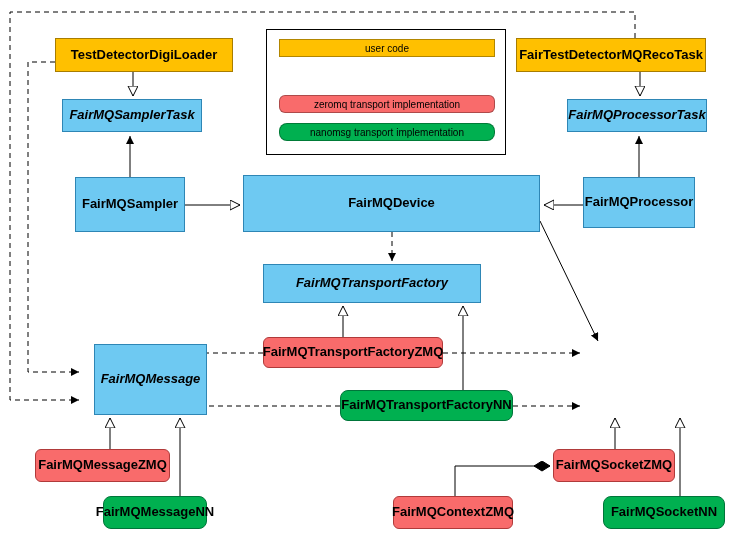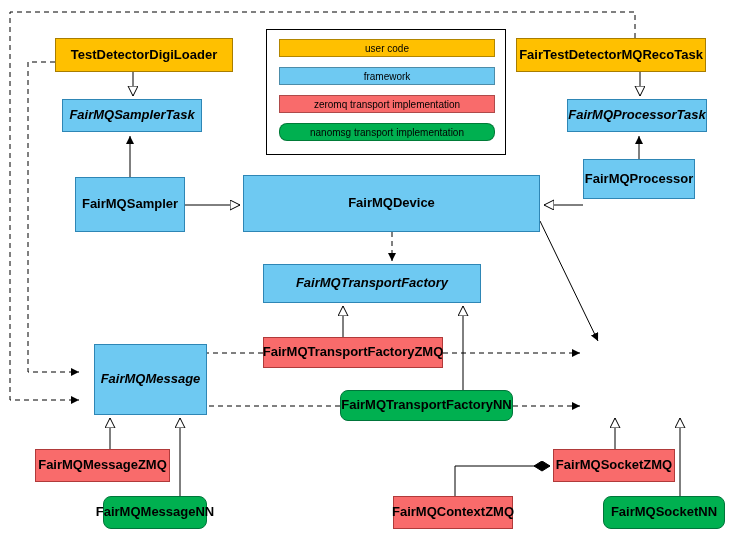--- a/index.html
+++ b/index.html
@@ -9,21 +9,21 @@
   }
   .edges { position:absolute; left:0; top:0; width:748px; height:549px; }
   .node {
     position:absolute; display:flex; align-items:center; justify-content:center;
     text-align:center; font-size:13px; font-weight:bold; color:#000;
     border:1px solid rgba(0,0,0,0.55); line-height:1.1; padding:2px;
   }
   .node.abstract { font-style:italic; }
   .yellow { background:#FFC000; border-color:#a87d00; }
   .blue   { background:#6EC9F2; border-color:#2e86b5; }
-  .red    { background:#F96B6B; border-color:#b03a3a; }
+  .red    { background:#F96B6B; border-color:#b03a3a;border-radius:6px; }
   .green  { background:#00B050; border-color:#00753а;border-radius:8px; }
   .green  { background:#00B050; border-color:#00753a; }
   .legend {
     position:absolute; left:266px; top:29px; width:240px; height:126px;
     background:#fff; border:1px solid #000;
   }
   .legend .bar {
     position:absolute; left:12px; width:216px; height:18px;
     display:flex; align-items:center; justify-content:center;
     font-size:10px; font-weight:normal; color:#000;
@@ -69,38 +69,37 @@
     <path d="M263,353 L199,353" stroke="#000" fill="none" stroke-dasharray="5,4" marker-end="url(#triFilled)"></path>
     <path d="M443,353 L580,353" stroke="#000" fill="none" stroke-dasharray="5,4" marker-end="url(#triFilled)"></path>
     <path d="M340,406 L199,406" stroke="#000" fill="none" stroke-dasharray="5,4" marker-end="url(#triFilled)"></path>
     <path d="M513,406 L580,406" stroke="#000" fill="none" stroke-dasharray="5,4" marker-end="url(#triFilled)"></path>
     <path d="M55,62 L28,62 L28,372 L79,372" stroke="#000" fill="none" stroke-dasharray="5,4" marker-end="url(#triFilled)"></path>
     <path d="M635,38 L635,12 L10,12 L10,400 L79,400" stroke="#000" fill="none" stroke-dasharray="5,4" marker-end="url(#triFilled)"></path>
   </svg>
 
   <div class="legend">
     <div class="bar yellow" style="top:9px">user code</div>
-    <div class="bar blue" style="top:37px">framework</div>
     <div class="bar red" style="top:65px">zeromq transport implementation</div>
     <div class="bar green" style="top:93px">nanomsg transport implementation</div>
   </div>
 
   <div class="node yellow" style="left:55px;  top:38px;  width:178px; height:34px">TestDetectorDigiLoader</div>
 
   <div class="node yellow" style="left:516px; top:38px;  width:190px; height:34px">FairTestDetectorMQRecoTask</div>
 
   <div class="node blue abstract" style="left:62px;  top:99px;  width:140px; height:33px">FairMQSamplerTask</div>
 
   <div class="node blue abstract" style="left:567px; top:99px;  width:140px; height:33px">FairMQProcessorTask</div>
 
   <div class="node blue" style="left:75px;  top:177px; width:110px; height:55px">FairMQSampler</div>
 
   <div class="node blue" style="left:243px; top:175px; width:297px; height:57px">FairMQDevice</div>
 
-  <div class="node blue" style="left:583px; top:159px; width:112px; height:40px">FairMQProcessor</div>
+  <div class="node blue" style="left:583px; top:177px; width:112px; height:51px">FairMQProcessor</div>
 
   <div class="node blue abstract" style="left:263px; top:264px; width:218px; height:39px">FairMQTransportFactory</div>
 
   <div class="node red" style="left:263px; top:337px; width:180px; height:31px">FairMQTransportFactoryZMQ</div>
 
   <div class="node green" style="left:340px; top:390px; width:173px; height:31px">FairMQTransportFactoryNN</div>
 
   <div class="node blue abstract" style="left:94px;  top:344px; width:113px; height:71px">FairMQMessage</div>
 
 

